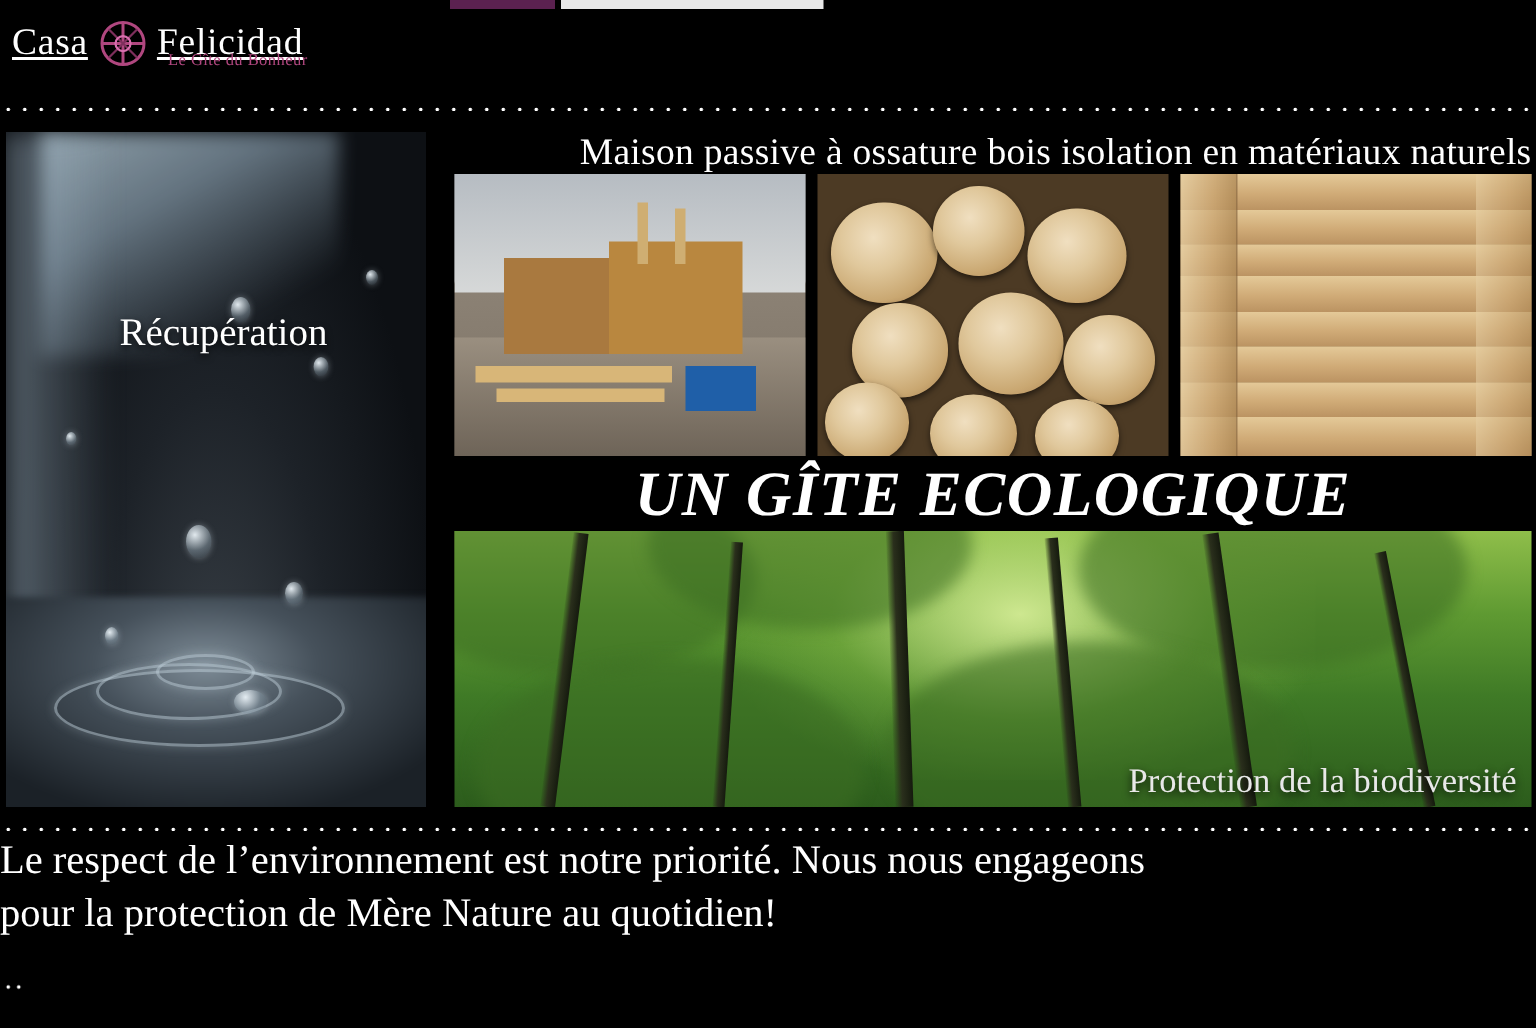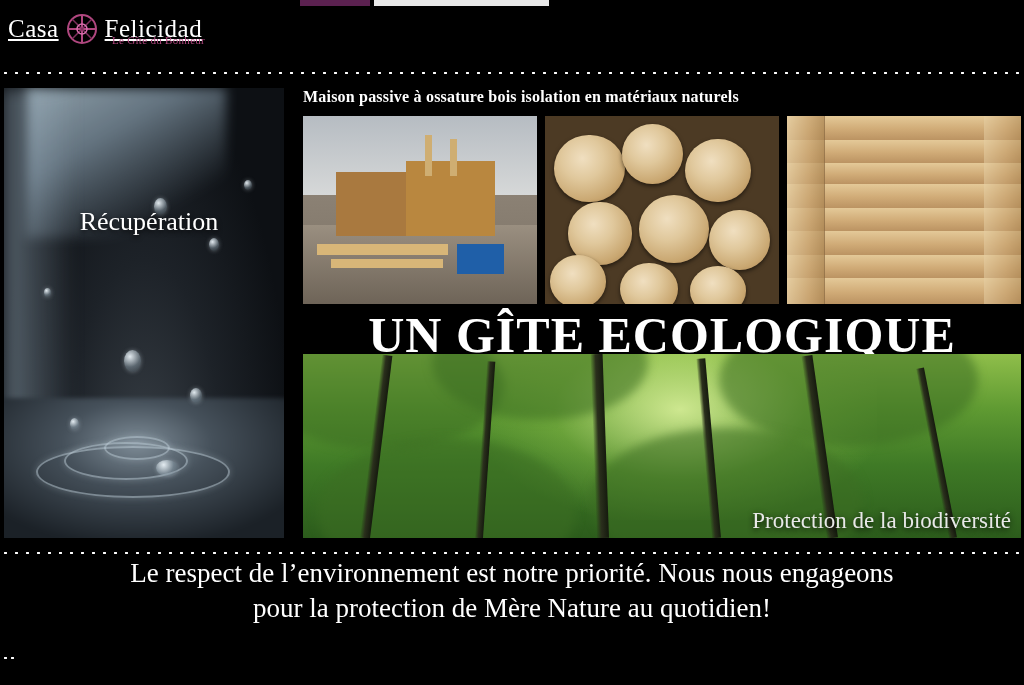--- a/index.html
+++ b/index.html
@@ -147,23 +147,23 @@
     font-size: 26px;
     line-height: 1.25;
     text-shadow: 0 2px 5px rgba(0,0,0,.85);
   }
 
   
   .passive-title {
     position: absolute;
     left: 303px; top: 10px;
     width: 718px;
-    text-align: left;
-    font-size: 16px;
-    font-weight: bold;
+    text-align: right;
+    font-size: 25px;
+    font-weight: normal;
     letter-spacing: .2px;
     white-space: nowrap;
   }
 
   
   .photorow {
     position: absolute;
     left: 303px; top: 38px;
     width: 718px; height: 188px;
     display: flex;
@@ -210,24 +210,25 @@
     background: linear-gradient(90deg, #e6cfa4, #caa673 60%, #ad8855);
     border-right: 1px solid #8b6a42;
   }
 
   
   .eco-title {
     position: absolute;
     left: 303px; top: 228px;
     width: 718px;
     text-align: center;
-    font-size: 50px;
+    font-size: 42px;
     font-weight: bold;
     letter-spacing: 1px;
     white-space: nowrap;
+    font-style: italic;
   }
 
   
   .forest {
     position: absolute;
     left: 303px; top: 276px;
     width: 718px; height: 184px;
     overflow: hidden;
     background: linear-gradient(180deg, #8fbe4a 0%, #5f9a32 30%, #3f7a26 60%, #2c5c1c 100%);
   }
@@ -256,21 +257,21 @@
     color: #e8e8e8;
     text-shadow: 0 2px 6px rgba(0,0,0,.9);
     white-space: nowrap;
   }
 
   
   .bottom {
     position: absolute;
     left: 0; top: 556px;
     width: 1024px;
-    text-align: center;
+    text-align: left;
   }
   .bottom p {
     margin: 0;
     font-size: 27px;
     line-height: 1.28;
   }
   .bottom .p2 { margin-top: 10px; }
 
   .corner-dots {
     position: absolute;

